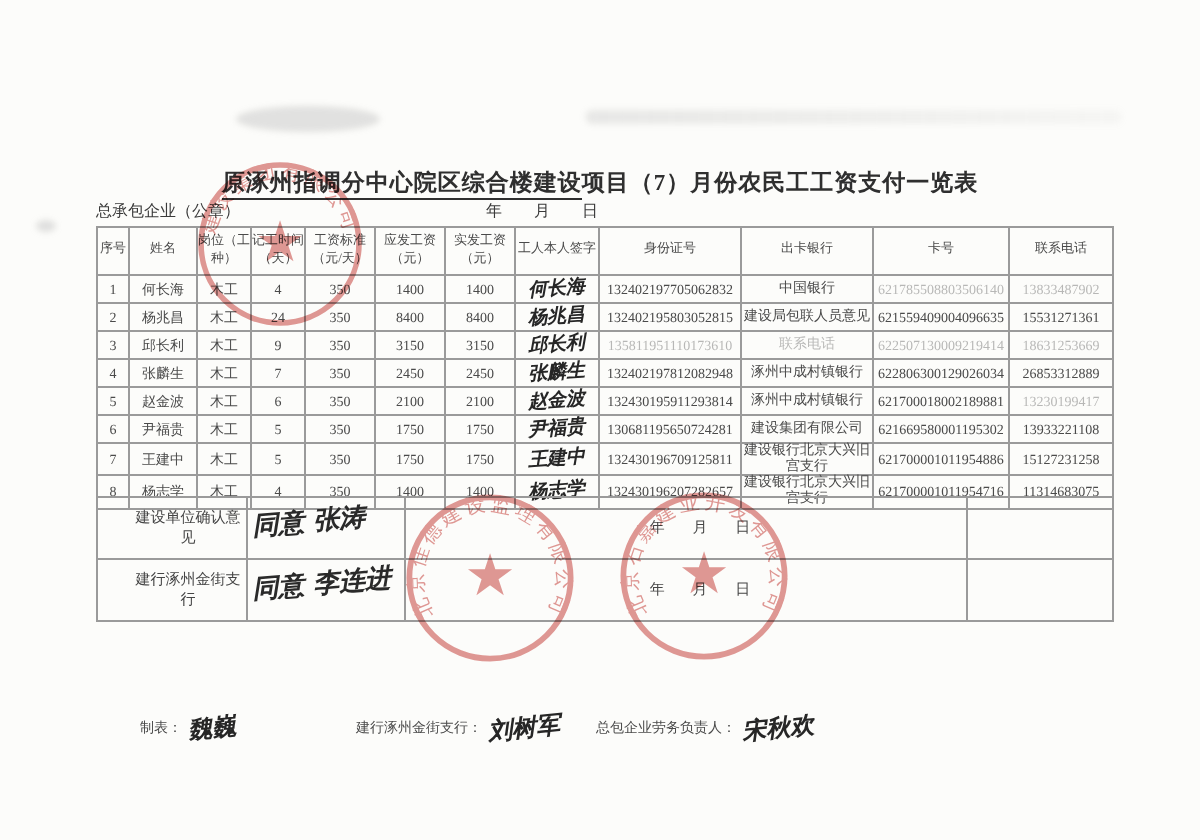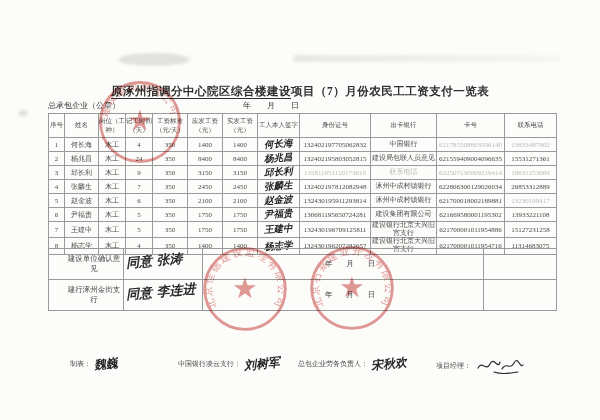--- a/index.html
+++ b/index.html
@@ -231,25 +231,22 @@
             <span class="bigsig">同意 李连进</span>
           </td>
           <td class="datecell">年 月 日</td>
           <td></td>
         </tr>
       </tbody>
   </table>
 
   <div class="footer" id="footer-line">
       <span class="fitem f0"><span>制表：</span><span class="fsig">魏巍</span></span>
-      <span class="fitem f1"><span>中国银行凌云支行：</span><span class="fsig">刘树军</span></span>
+      <span class="fitem f1"><span>建行涿州金街支行：</span><span class="fsig">刘树军</span></span>
       <span class="fitem f2"><span>总包企业劳务负责人：</span><span class="fsig">宋秋欢</span></span>
-      <span class="fitem f3"><span>项目经理：</span><svg width="52" height="20" style="vertical-align:middle;margin-left:3px;">
-          <path d="M4 12 C8 4, 12 16, 16 8 S24 14, 26 6 M28 13 C32 5, 36 15, 40 7 S46 13, 49 9 M20 16 q 8 3 24 0" fill="none" stroke="#2a2a2a" stroke-width="1.2" stroke-linecap="round"></path>
-        </svg></span>
     </div>
 
   <div id="stamp-layer">
       <svg class="stamp" width="94" height="94" viewBox="0 0 100 100" style="left: 93px; top: 75px; opacity: 0.62;">
         <circle cx="50" cy="50" r="42" fill="none" stroke="#cf5a55" stroke-width="3"></circle>
         <defs>
           <path id="arc-contractor-seal" d="M 50 85 A 35 35 0 1 1 50.01 85" fill="none"></path>
         </defs>
         <text fill="#cf5a55" font-size="10.5" letter-spacing="2" font-family="&quot;Liberation Serif&quot;,serif"><textPath href="#arc-contractor-seal" startOffset="50%" text-anchor="middle">建设集团有限公司</textPath></text>
         <text x="50" y="59" text-anchor="middle" font-size="30" fill="#cf5a55">★</text>

